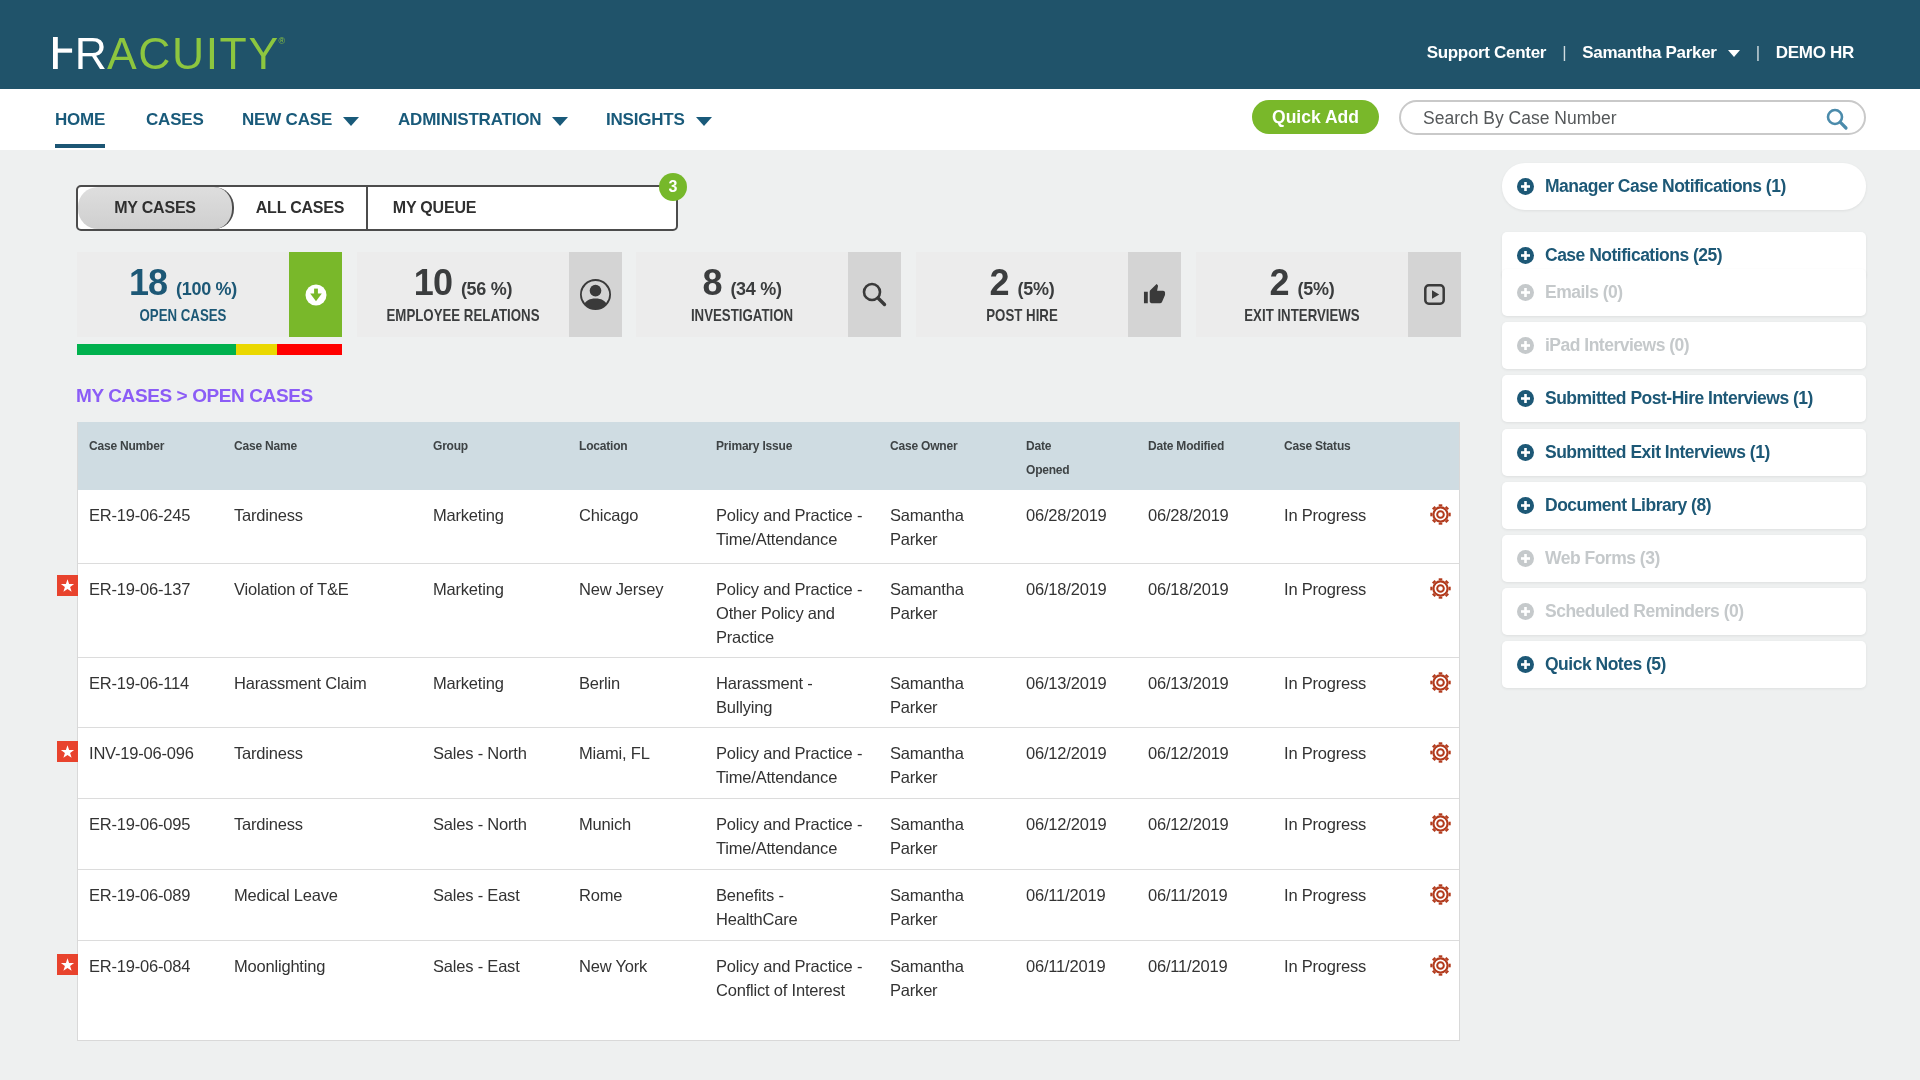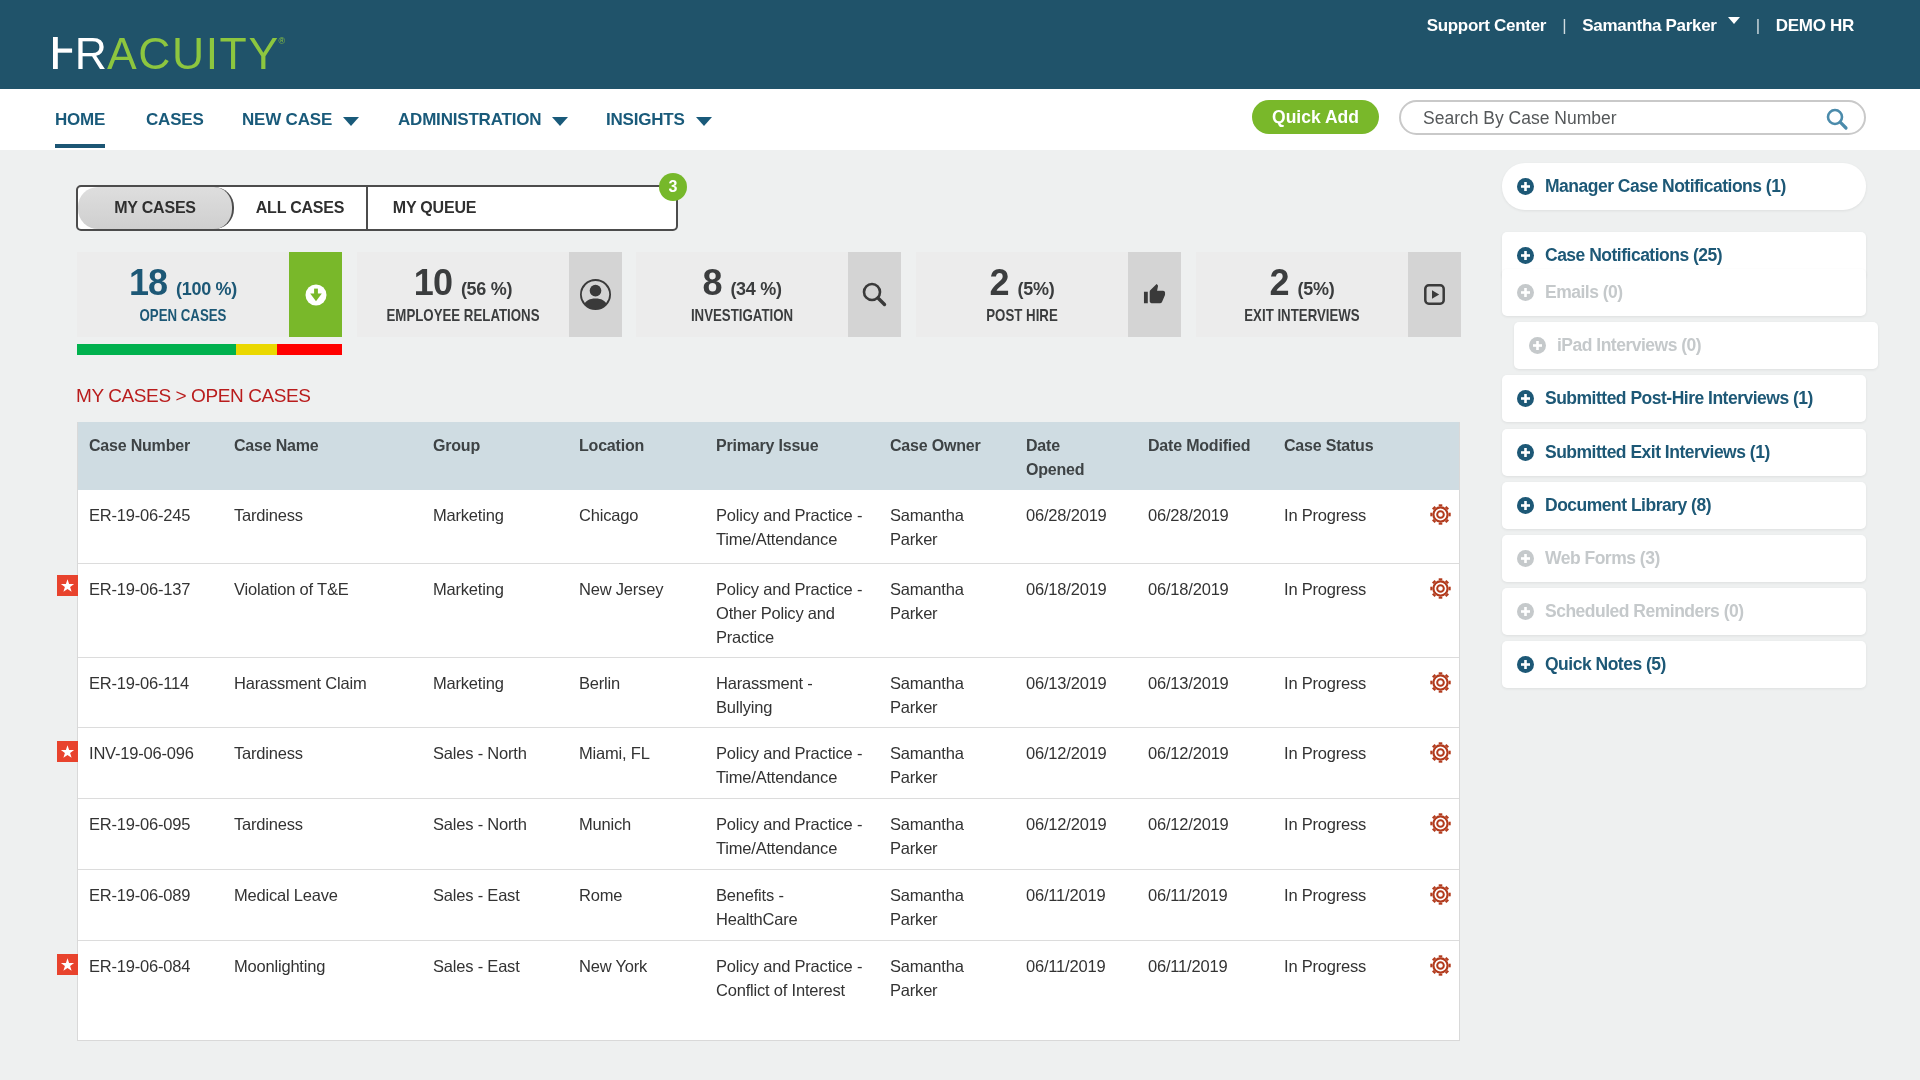--- a/index.html
+++ b/index.html
@@ -2,21 +2,21 @@
 <html><head>
 <meta charset="utf-8">
 <style>
 * { margin:0; padding:0; box-sizing:border-box; }
 html,body { width:1920px; height:1080px; overflow:hidden; }
 body { position:relative; font-family:"Liberation Sans", sans-serif; background:#eef0f0; }
 .abs { position:absolute; }
 
 
 #topbar { position:absolute; left:0; top:0; width:1920px; height:89px; background:#20536a; }
-#toplinks { position:absolute; right:66px; top:16px; height:73px; display:flex; color:#fff; font-size:17px; font-weight:bold; letter-spacing:-0.3px; }
+#toplinks { position:absolute; right:66px; top:16px; height:73px; display:flex; align-items:center; color:#fff; font-size:17px; font-weight:bold; letter-spacing:-0.3px; }
 #toplinks .sep { margin:0 16px; font-weight:400; color:#cfdbe0; }
 .caret-w { display:inline-block; width:0; height:0; border-left:6px solid transparent; border-right:6px solid transparent; border-top:7px solid #fff; margin-left:11px; position:relative; top:1px;}
 
 
 #navbar { position:absolute; left:0; top:89px; width:1920px; height:61px; background:#fff; }
 .navitem { position:absolute; top:0; height:61px; line-height:61px; font-size:17px; font-weight:bold; color:#195a7a; letter-spacing:-0.2px; white-space:nowrap; }
 .caret-b { display:inline-block; width:0; height:0; border-left:8px solid transparent; border-right:8px solid transparent; border-top:9px solid #195a7a; margin-left:11px; position:relative; top:1px;}
 #homeline { position:absolute; left:55px; top:55px; width:50px; height:4px; background:#1c5674; }
 #quickadd { position:absolute; left:1252px; top:11px; width:127px; height:34px; border-radius:17px; background:#79b82a; color:#fff; font-size:17.5px; font-weight:bold; text-align:center; line-height:34px; }
 #searchbox { position:absolute; left:1399px; top:11px; width:467px; height:35px; border-radius:18px; border:2px solid #c9c9c9; background:#fff; }
@@ -37,28 +37,28 @@
 .card .lbl { position:absolute; left:-20px; top:55px; width:252px; text-align:center; line-height:17px; font-size:17px; font-weight:bold; color:#3b3d3e; transform:scaleX(0.78); }
 .card .iconblk { position:absolute; right:0; top:0; width:53px; height:85px; background:#d4d4d4; display:flex; align-items:center; justify-content:center; }
 .card.first .num, .card.first .lbl { color:#1d5876; }
 .card.first .iconblk { background:#79b82a; }
 #statbar { position:absolute; left:77px; top:344px; width:265px; height:11px; display:flex; }
 #statbar .g { width:60%; background:#00b14e; }
 #statbar .y { width:15.6%; background:#ead800; }
 #statbar .r { width:24.4%; background:#ff0000; }
 
 
-#crumb { position:absolute; left:76px; top:385px; font-size:19px; font-weight:normal; color:#b91c1c; letter-spacing:-0.4px; }
+#crumb { position:absolute; left:76px; top:385px; font-size:19px; font-weight:bold; color:#8b5cf6; letter-spacing:-0.4px; }
 
 
 #tablewrap { position:absolute; left:77px; top:422px; width:1383px; background:#fff; border:1px solid #d9d9d9; border-top:none; }
 table { border-collapse:collapse; table-layout:fixed; width:1381px; }
 th, td { vertical-align:top; text-align:left; padding:13px 11px 0 11px; line-height:24px; letter-spacing:-0.2px; }
 thead tr { background:#cfdce2; height:68px; }
-th { font-size:16px; color:#3e4345; padding-top:12px; }
+th { font-size:12px; color:#3e4345; padding-top:12px; }
 td { font-size:16.5px; color:#333; }
 tbody tr { border-top:1px solid #dcdcdc;margin-top:15px; }
 tbody tr:first-child { border-top:none; }
 td.gear { padding:14px 0 0 15px; }
 
 
 .star { position:absolute; left:57px; width:21px; height:21px; }
 
 
 .panel { position:absolute; left:1502px; width:364px; height:47px; background:#fff; border-radius:5px; box-shadow:0 1px 3px rgba(0,0,0,0.07); }
@@ -349,21 +349,21 @@
     <div class="ptxt">Case Notifications (25)</div>
   </div>
 <div class="panel off" style="top:269px;">
     <svg width="17" height="17" viewBox="0 0 17 17">
       <circle cx="8.5" cy="8.5" r="8.5" fill="#c5c9cb"></circle>
       <rect x="4" y="7.2" width="9" height="2.6" fill="#fff"></rect>
       <rect x="7.2" y="4" width="2.6" height="9" fill="#fff"></rect>
     </svg>
     <div class="ptxt">Emails (0)</div>
   </div>
-<div class="panel off" style="top:322px;margin-left:12px;">
+<div class="panel off" style="top:322px;">
     <svg width="17" height="17" viewBox="0 0 17 17">
       <circle cx="8.5" cy="8.5" r="8.5" fill="#c5c9cb"></circle>
       <rect x="4" y="7.2" width="9" height="2.6" fill="#fff"></rect>
       <rect x="7.2" y="4" width="2.6" height="9" fill="#fff"></rect>
     </svg>
     <div class="ptxt">iPad Interviews (0)</div>
   </div>
 <div class="panel" style="top:375px;">
     <svg width="17" height="17" viewBox="0 0 17 17">
       <circle cx="8.5" cy="8.5" r="8.5" fill="#1d5876"></circle>

